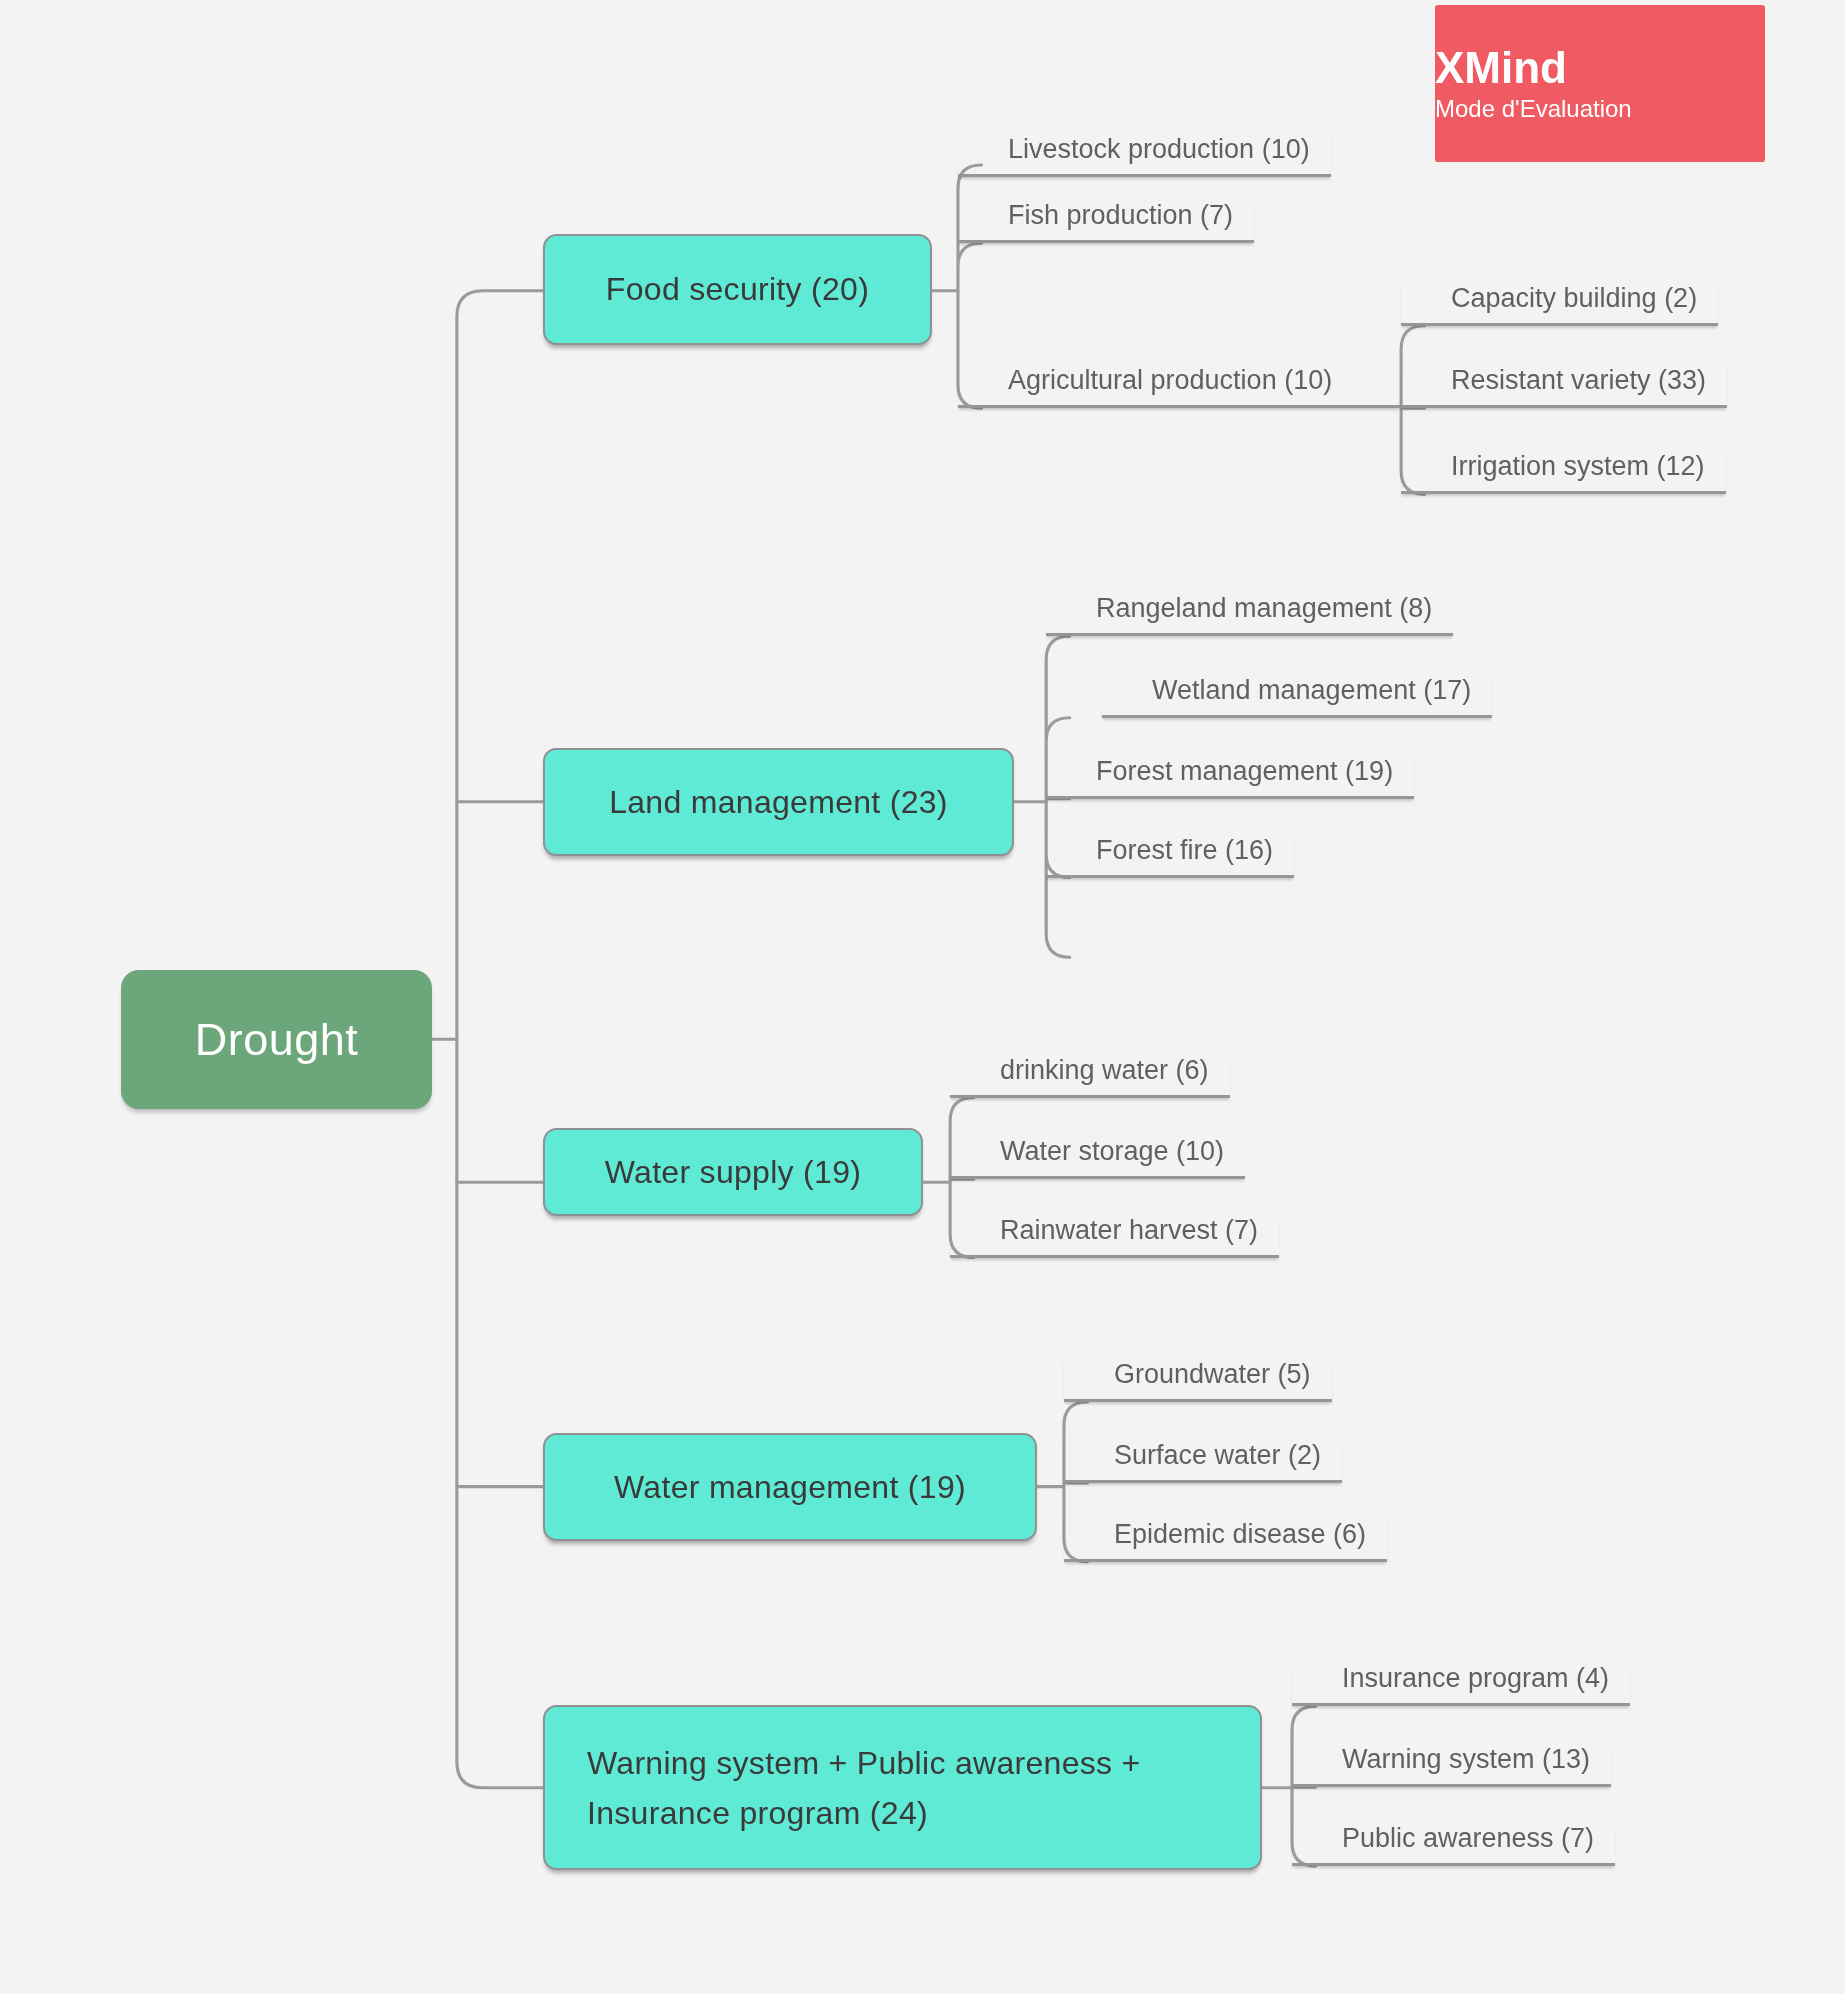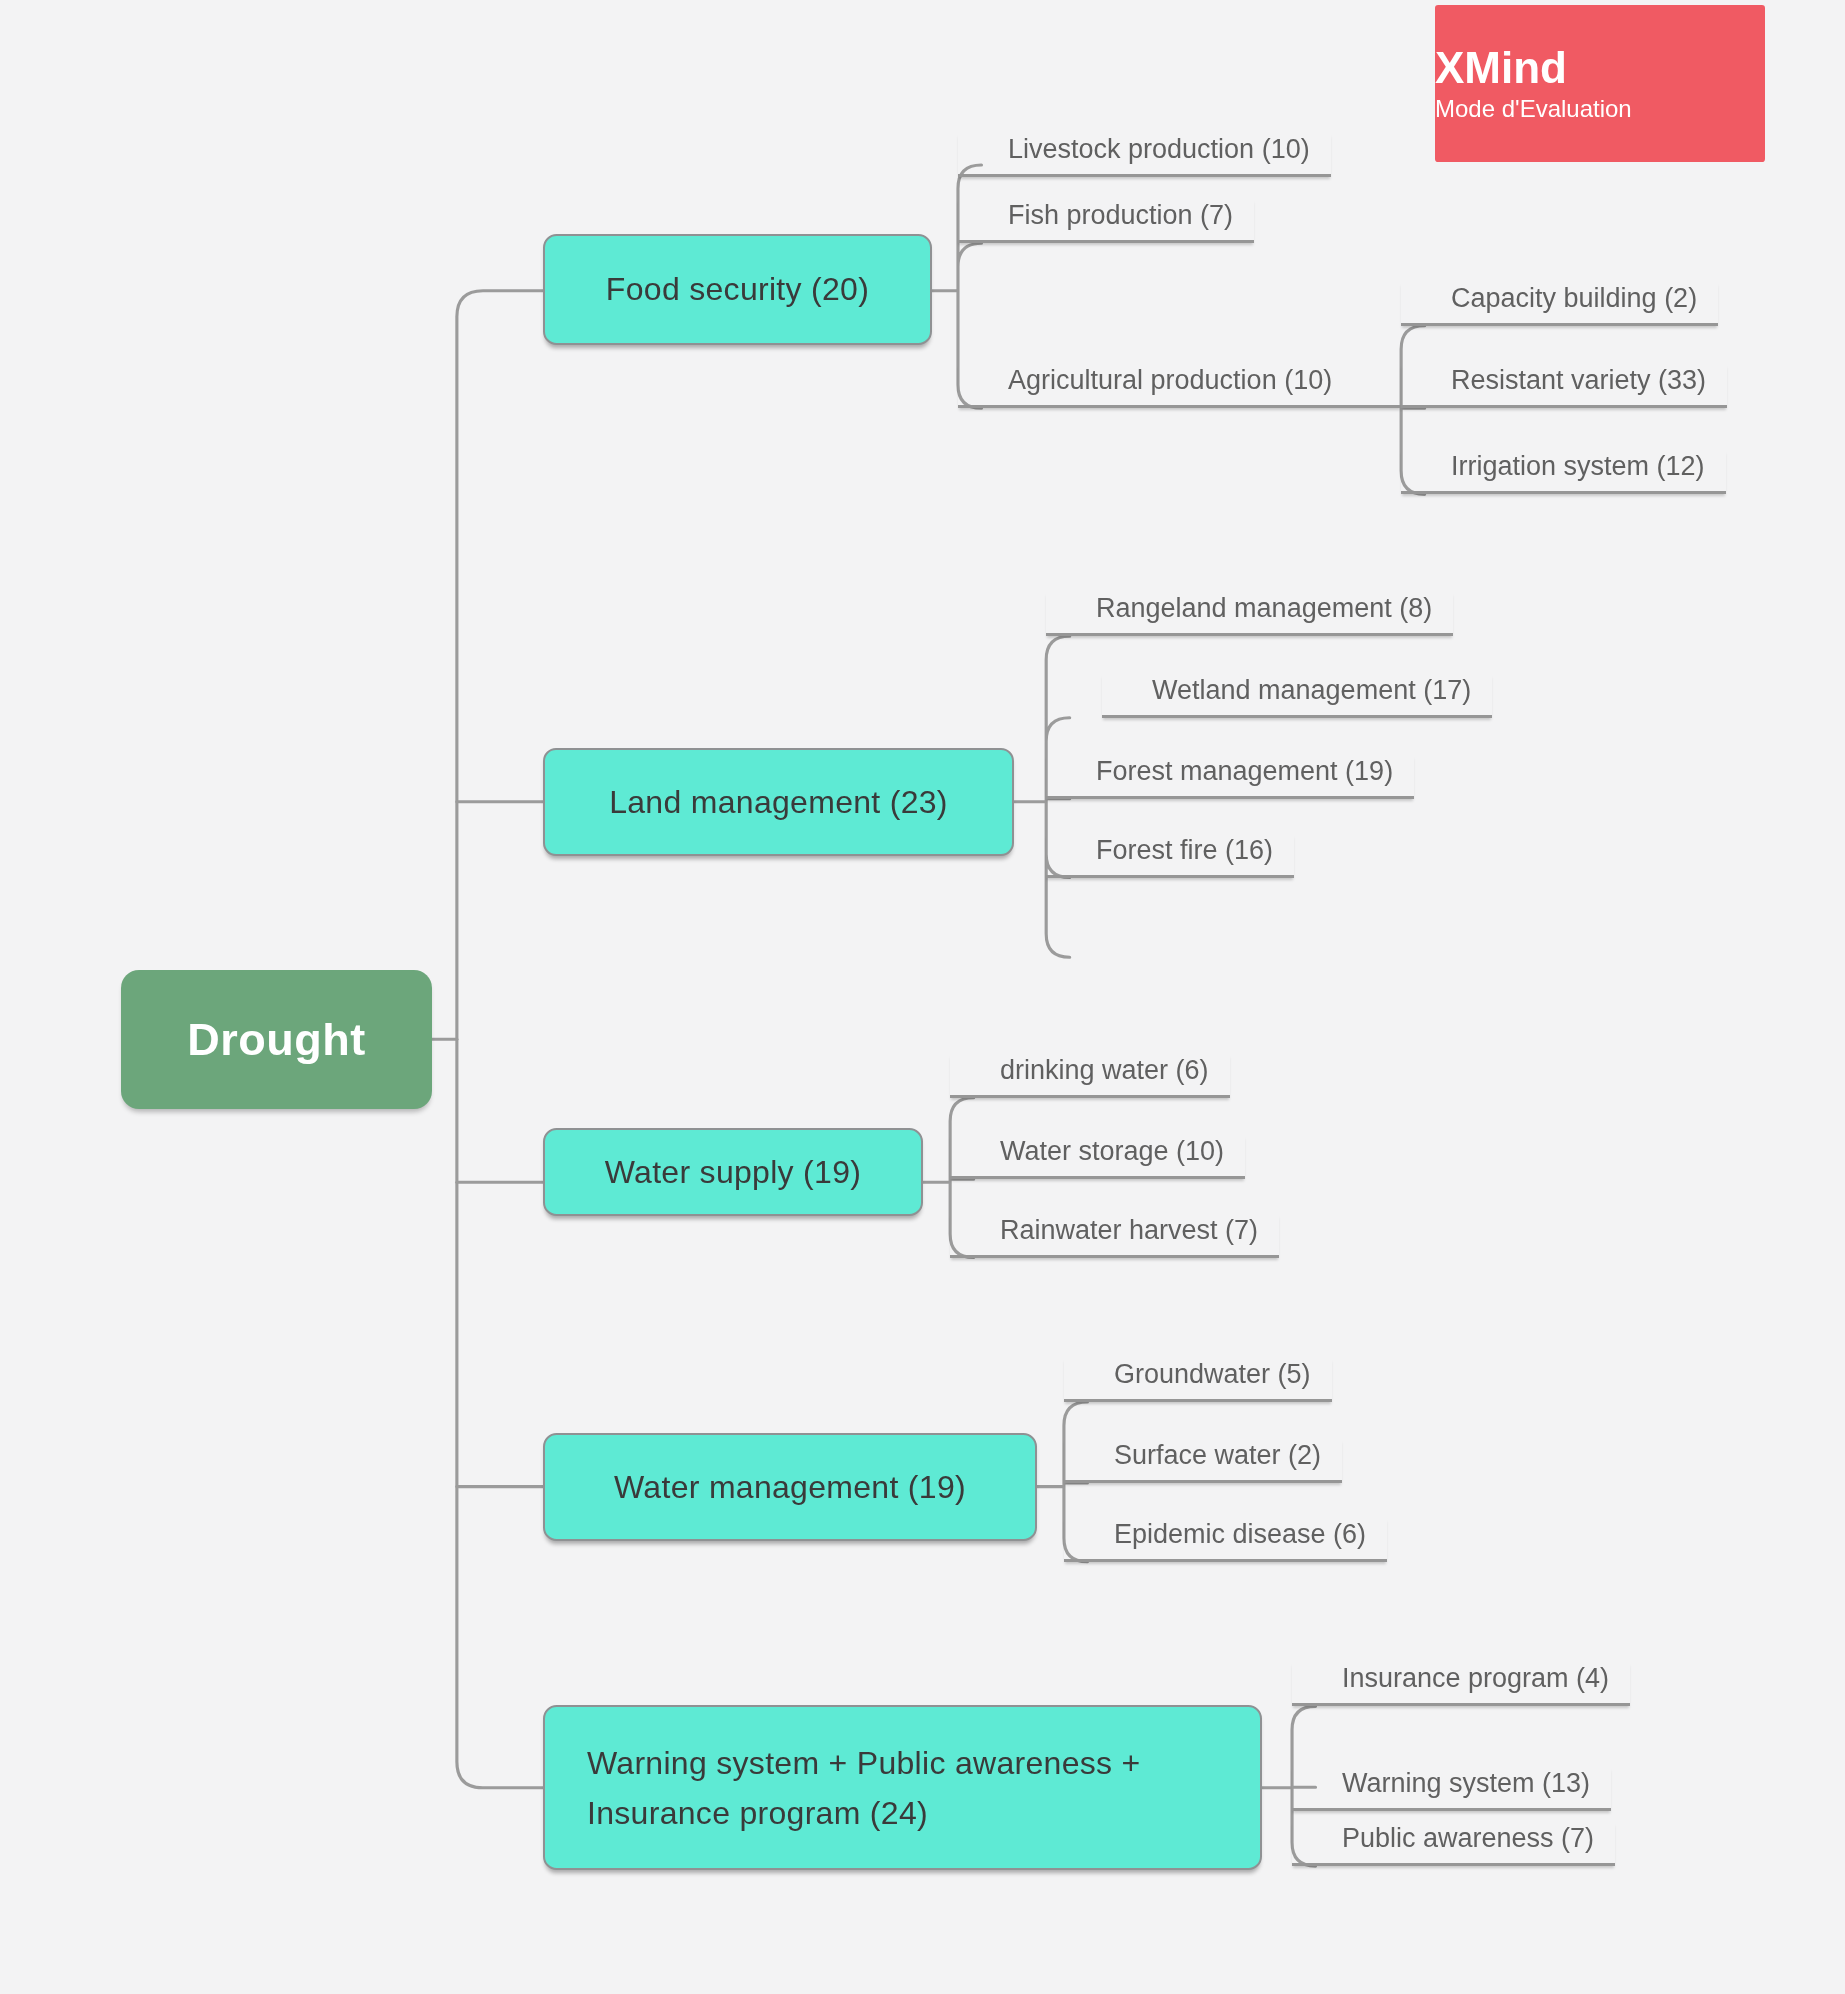--- a/index.html
+++ b/index.html
@@ -38,21 +38,21 @@
   .root-topic{
     position:absolute;
     box-sizing:border-box;
     border-radius:18px;
     background:#6CA67B;
     box-shadow:0 4.2px 5.2px -2.1px rgba(0,0,0,0.25);
     display:flex;
     align-items:center;
     justify-content:center;
     font-size:45px;
-    font-weight:bold;
+    font-weight:normal;
     color:#ffffff;
     letter-spacing:0.5px;
   }
   .leaf{
     position:absolute;
     box-sizing:border-box;
     white-space:nowrap;
     font-size:27px;
     line-height:33px;
     color:#606060;
@@ -126,21 +126,21 @@
 
   <div class="leaf" style="left:950px;top:1054px;">drinking water (6)</div>
   <div class="leaf" style="left:950px;top:1135px;">Water storage (10)</div>
   <div class="leaf" style="left:950px;top:1214px;">Rainwater harvest (7)</div>
 
   <div class="leaf" style="left:1064px;top:1358px;">Groundwater (5)</div>
   <div class="leaf" style="left:1064px;top:1439px;">Surface water (2)</div>
   <div class="leaf" style="left:1064px;top:1518px;">Epidemic disease (6)</div>
 
   <div class="leaf" style="left:1292px;top:1662px;">Insurance program (4)</div>
-  <div class="leaf" style="left:1292px;top:1743px;margin-top:24px;">Warning system (13)</div>
+  <div class="leaf" style="left:1292px;top:1743px;">Warning system (13)</div>
   <div class="leaf" style="left:1292px;top:1822px;">Public awareness (7)</div>
 
   <div class="watermark">
     <div class="wm-title">XMind</div>
     <div class="wm-subtitle">Mode d'Evaluation</div>
   </div>
 
 </div>
 
 

